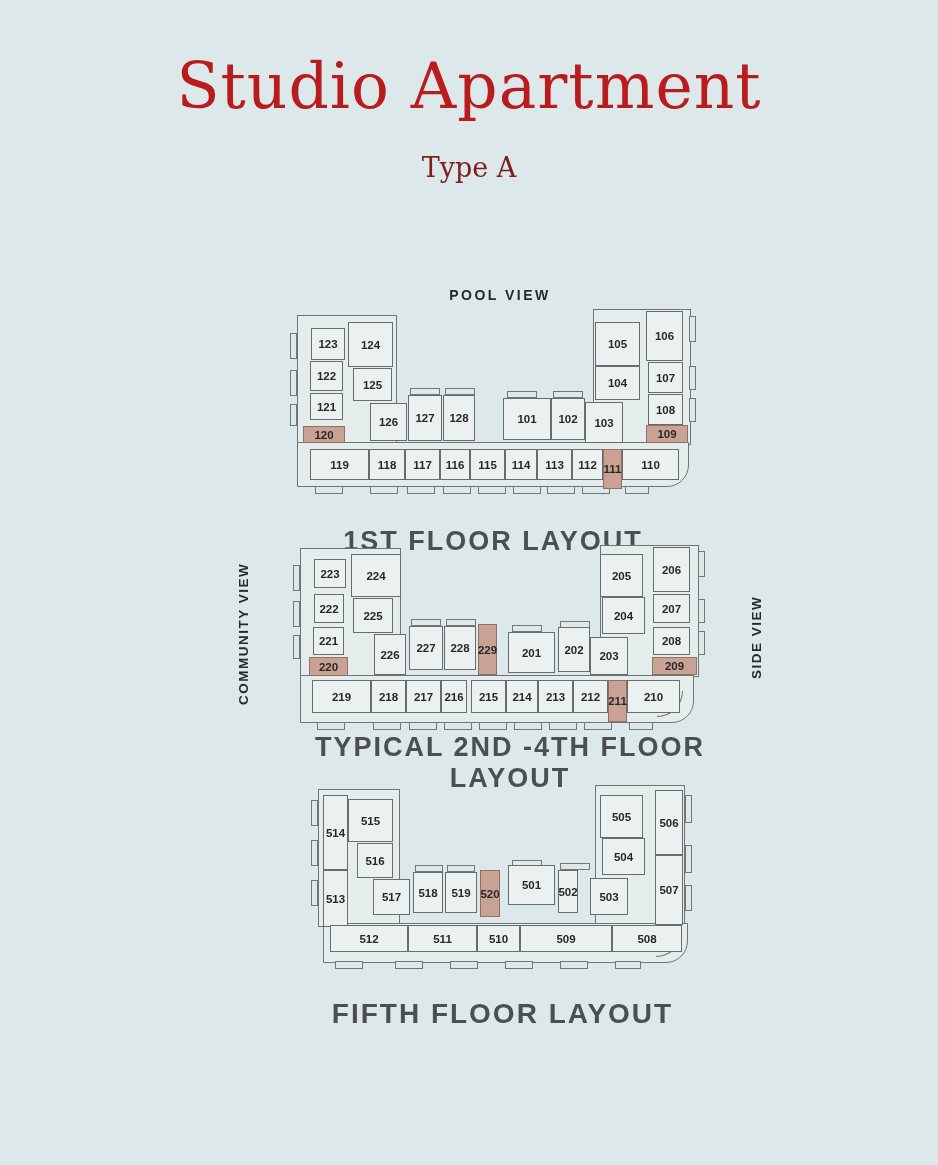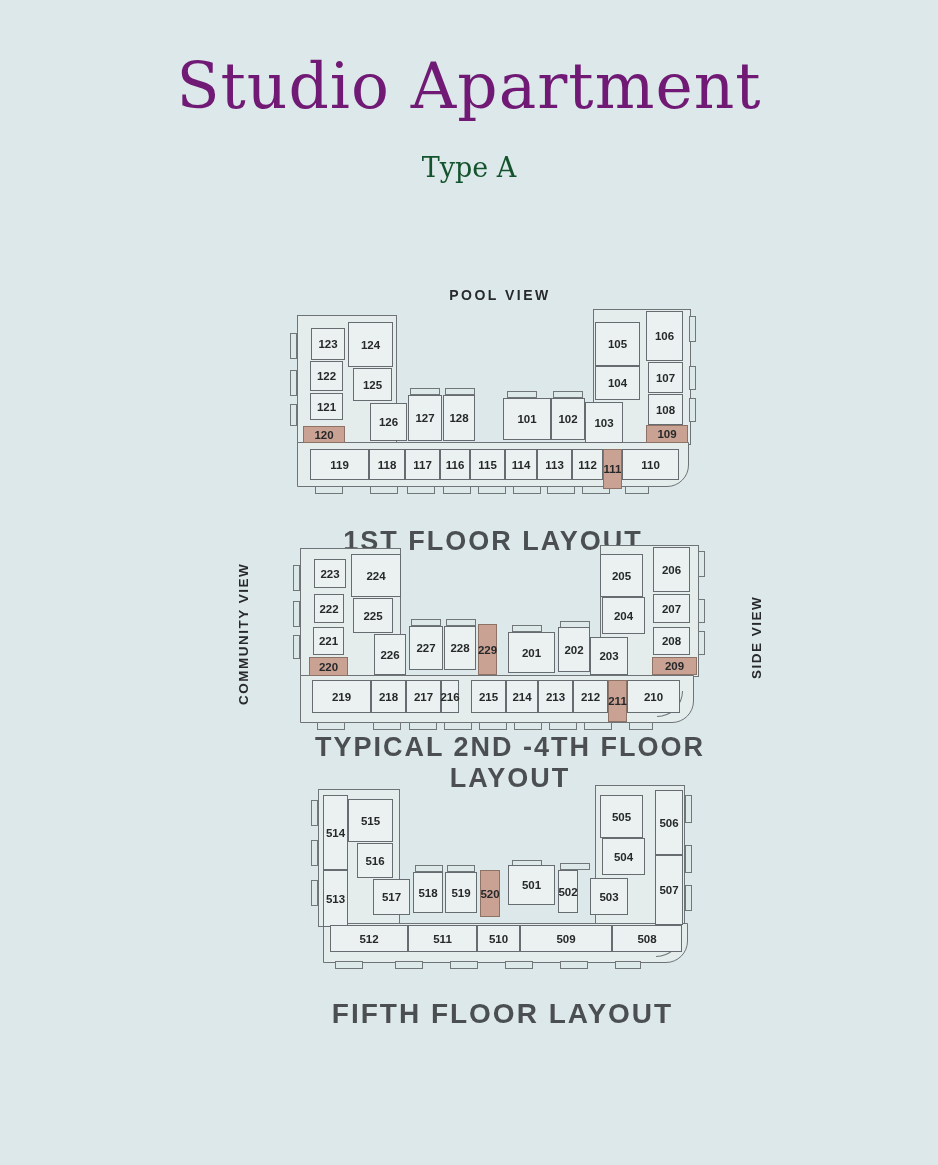--- a/index.html
+++ b/index.html
@@ -1,23 +1,23 @@
 <!DOCTYPE html>
 <html><head>
 <meta charset="utf-8">
 <style>
   html,body { margin:0; padding:0; }
   .page { position:relative; width:938px; height:1165px; background:#dce8e9;
           font-family:"Liberation Sans", sans-serif; overflow:hidden; }
 
   .title { position:absolute; top:50px; left:0; right:0; text-align:center;
            font-family:"DejaVu Serif", serif; font-size:63px; font-weight:500;
-           color:#701a75; letter-spacing:1px; }
+           color:#b91c1c; letter-spacing:1px; }
   .subtitle { position:absolute; top:152px; left:0; right:0; text-align:center;
-              font-family:"DejaVu Serif", serif; font-size:27px; color:#14532d; }
+              font-family:"DejaVu Serif", serif; font-size:27px; color:#7f1d1d; }
 
   .plan { position:absolute; }
   .backdrop { position:absolute; background:#e4edec; border:1.4px solid #6d7376; box-sizing:border-box; }
   .stub { position:absolute; background:#dde8e8; border:1.3px solid #717779; box-sizing:border-box; }
   .room { position:absolute; background:#eaf1f0; border:1.4px solid #666c70; box-sizing:border-box;
           display:flex; align-items:center; justify-content:center;
           font-size:11.5px; font-weight:bold; color:#26282a; white-space:nowrap; }
   .room.hl { background:#c9a294; border-color:#8d7265; }
   .corner-arc { position:absolute; width:26px; height:26px; box-sizing:border-box;
                 border-right:1.4px solid #6d7376; border-bottom:1.4px solid #6d7376;
@@ -136,21 +136,21 @@
       <div class="room" style="left: 295px; top: 92px; width: 38px; height: 38px;">203</div>
       <div class="room" style="left: 307px; top: 52px; width: 43px; height: 37px;">204</div>
       <div class="room" style="left: 305px; top: 9px; width: 43px; height: 43px;">205</div>
       <div class="room" style="left: 358px; top: 2px; width: 37px; height: 45px;">206</div>
       <div class="room" style="left: 358px; top: 49px; width: 37px; height: 29px;">207</div>
       <div class="room" style="left: 358px; top: 82px; width: 37px; height: 28px;">208</div>
       <div class="room hl" style="left: 357px; top: 112px; width: 45px; height: 18px;">209</div>
       <div class="room" style="left: 17px; top: 135px; width: 59px; height: 33px;">219</div>
       <div class="room" style="left: 76px; top: 135px; width: 35px; height: 33px;">218</div>
       <div class="room" style="left: 111px; top: 135px; width: 35px; height: 33px;">217</div>
-      <div class="room" style="left: 146px; top: 135px; width: 18px; height: 33px;">216</div>
+      <div class="room" style="left: 146px; top: 135px; width: 26px; height: 33px;">216</div>
       <div class="room" style="left: 176px; top: 135px; width: 35px; height: 33px;">215</div>
       <div class="room" style="left: 211px; top: 135px; width: 32px; height: 33px;">214</div>
       <div class="room" style="left: 243px; top: 135px; width: 35px; height: 33px;">213</div>
       <div class="room" style="left: 278px; top: 135px; width: 35px; height: 33px;">212</div>
       <div class="room hl" style="left: 313px; top: 135px; width: 19px; height: 42px;">211</div>
       <div class="room" style="left: 332px; top: 135px; width: 53px; height: 33px;">210</div>
     </div>
   <div class="caption" style="left:260px; top:732px; width:500px;">TYPICAL 2ND -4TH FLOOR LAYOUT</div>
 
   <div class="plan" style="left:290px; top:785px; width:420px; height:190px;">

